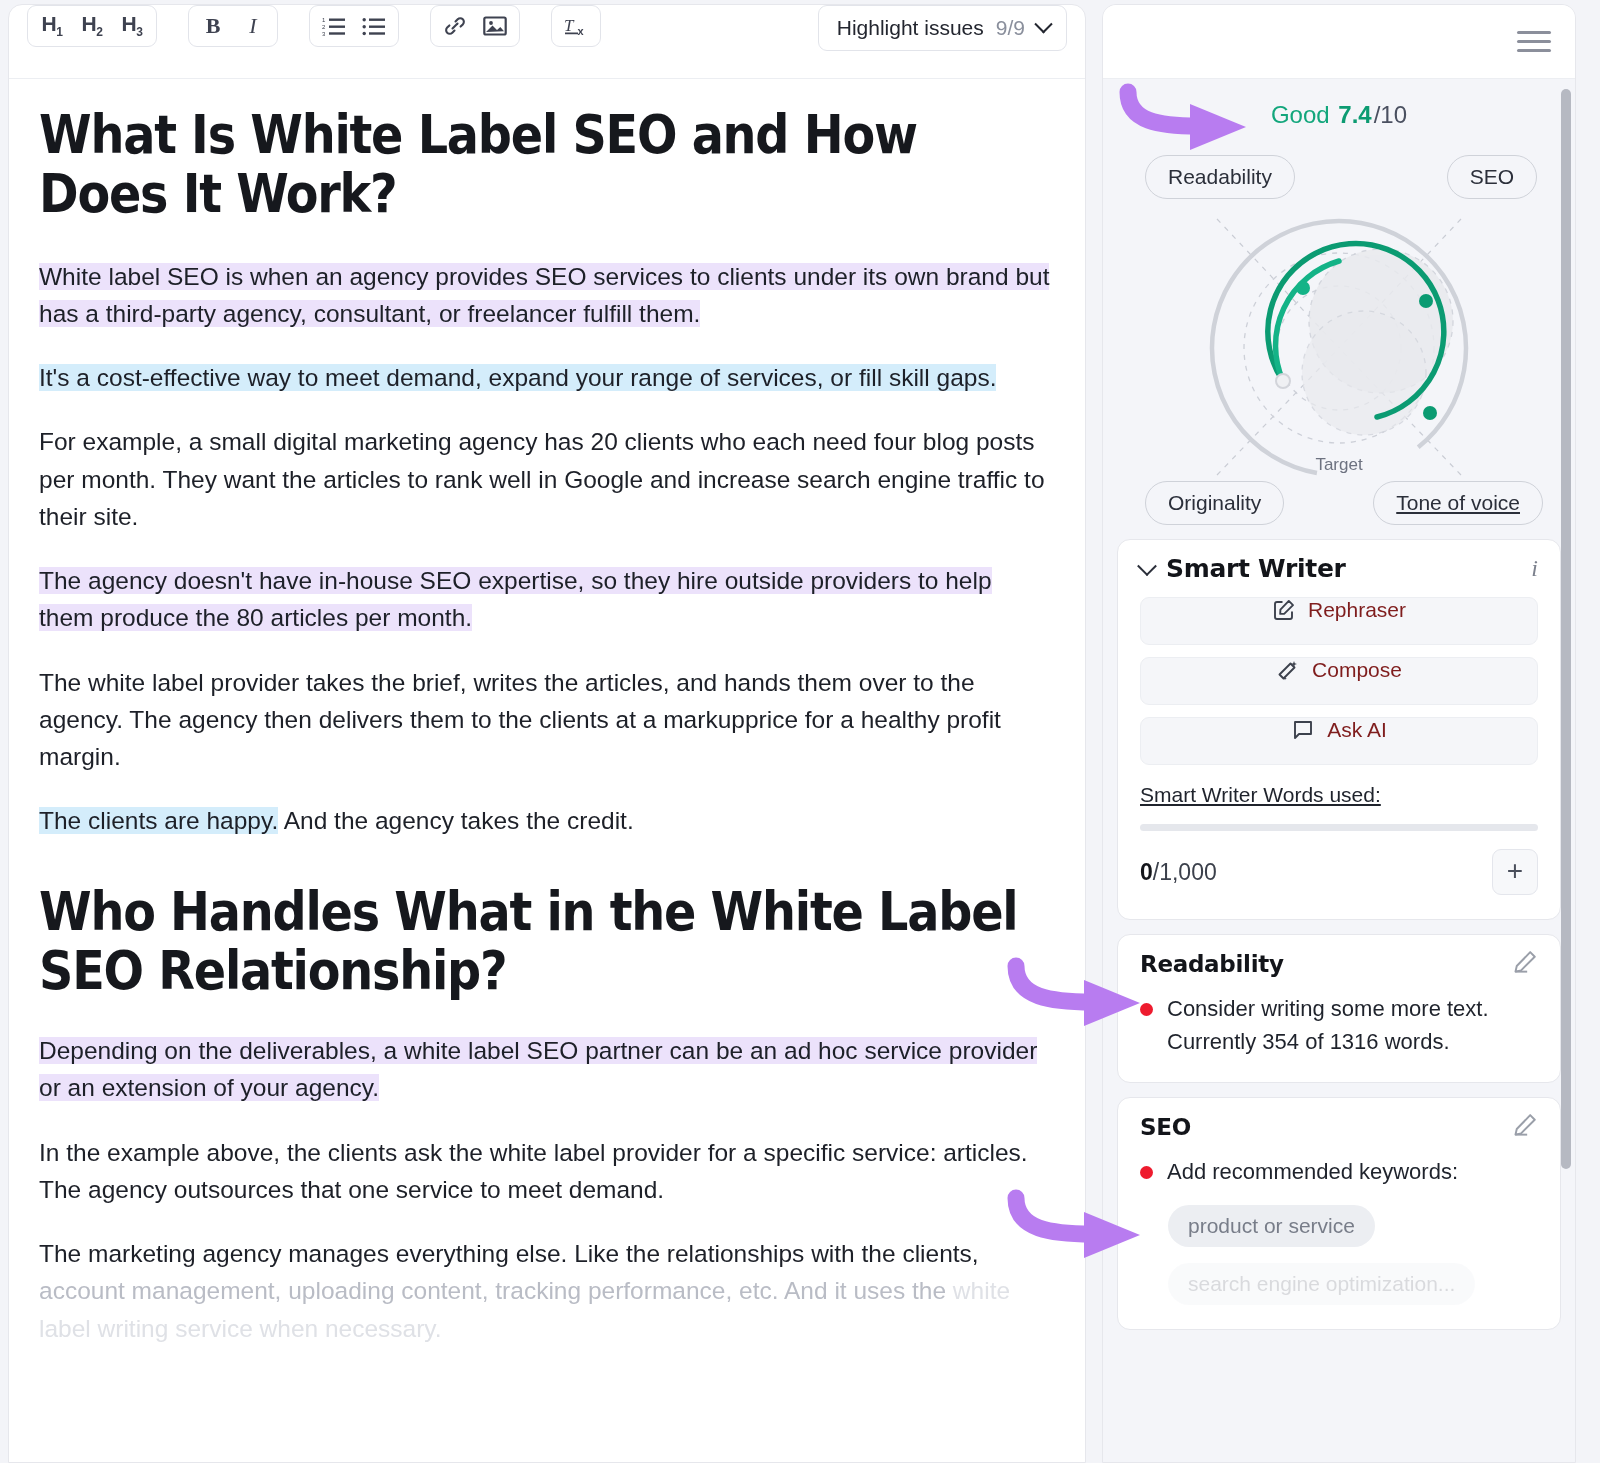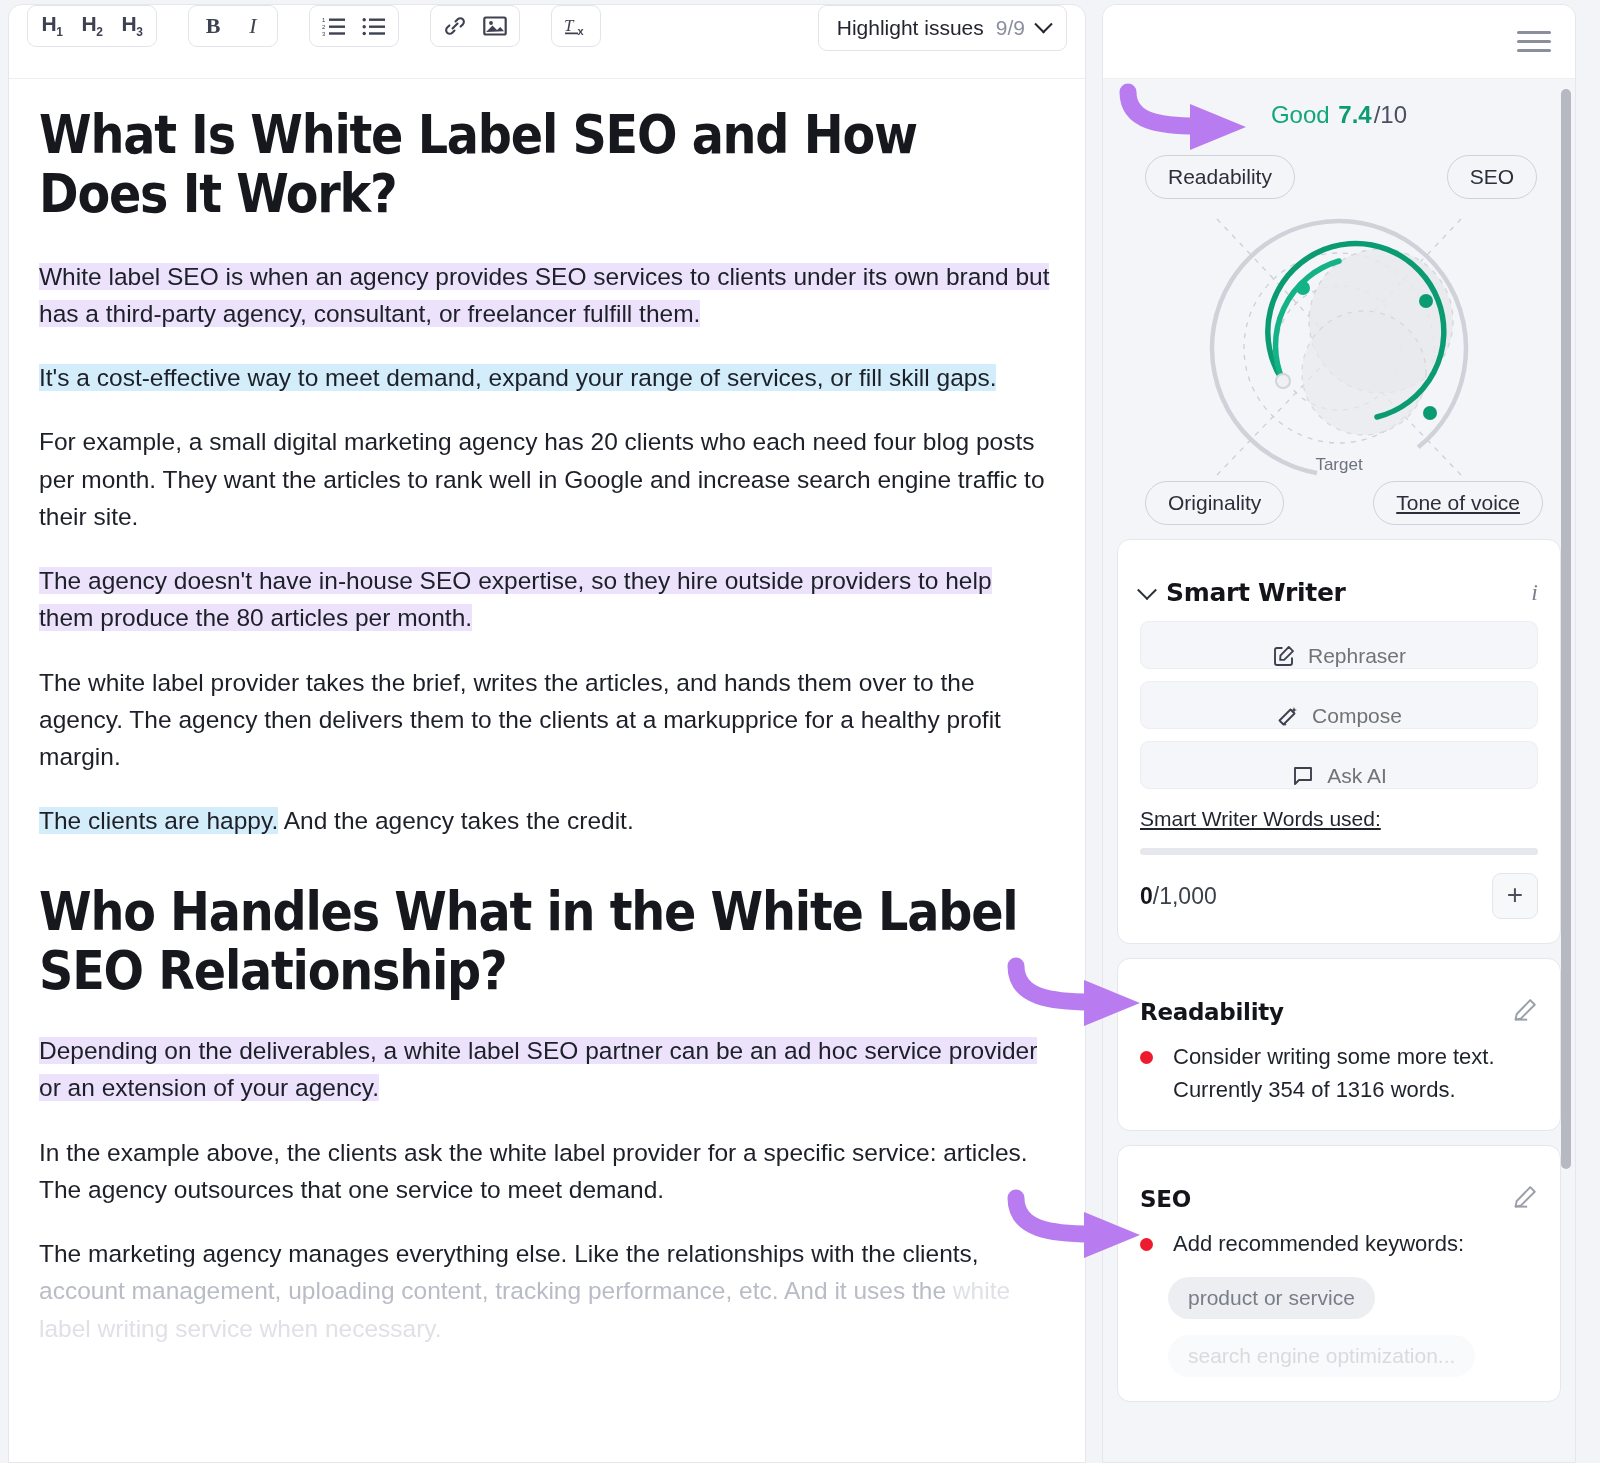--- a/index.html
+++ b/index.html
@@ -142,21 +142,21 @@
   .pill.tone       { right: 32px; bottom: 8px; text-decoration: underline; }
   .target-lbl {
     position:absolute; left: 0; right: 0; bottom: 58px;
     text-align:center; font-size: 17px; color: #6d7280;
   }
   .radar-svg { position:absolute; left: 50%; transform: translateX(-50%); top: 60px; }
 
   .card {
     background:#fff; border:1px solid #e6e7ec; border-radius: 13px;
     margin: 6px 14px 14px 14px;
-    padding: 38px 22px 24px 22px;
+    padding: 14px 22px 24px 22px;
   }
   .card-head {
     display:flex; align-items:center; gap: 12px; margin-bottom: 14px;
   }
   .card-title {
     font-size: 25px; font-weight: 700; color: #13151a;
     font-family:"DejaVu Sans", sans-serif; letter-spacing:-.3px;
   }
   .card-title.sm { font-size: 23px; }
   .caret {
@@ -164,36 +164,36 @@
     border-right: 2.8px solid #2b2f3a; border-bottom: 2.8px solid #2b2f3a;
     transform: rotate(45deg) translate(-2px,-2px);
     cursor:pointer;
   }
   .spacer { flex: 1; }
   .info-i { font-family:"Liberation Serif", serif; font-style: italic; font-size: 24px; color:#7c818d; cursor:pointer; }
   .pencil { color: #9a9fa9; cursor:pointer; }
 
   .sw-btn {
     height: 48px; border:1px solid #eceef2; border-radius: 9px;
-    background:#f5f6f9; color:#737373; font-size: 21px;
-    display:flex; align-items:flex-end; justify-content:center; gap: 12px;
+    background:#f5f6f9; color:#7f1d1d; font-size: 21px;
+    display:flex; align-items:flex-start; justify-content:center; gap: 12px;
     margin-bottom: 12px; cursor:pointer;
   }
   .sw-label { margin-top: 18px; font-size: 21px; color:#1f232c;text-decoration:underline; }
   .sw-bar { height: 7px; background:#e5e7ec; border-radius: 4px; margin: 17px 0 0 0; }
   .sw-foot { display:flex; align-items:center; margin-top: 18px; }
   .sw-count { font-size: 23px; color:#3b404b; }
   .sw-count b { color:#14161b; }
   .plus-btn {
     width: 46px; height: 46px; border:1px solid #e4e6ec; border-radius:9px;
     background:#f7f8fa; color:#4a4f5b; font-size: 28px; line-height: 42px;
     text-align:center; cursor:pointer;
   }
 
-  .issue { display:flex; gap: 20px; align-items:flex-start; margin-top: 10px; }
+  .issue { display:flex; gap: 14px; align-items:flex-start; margin-top: 10px; }
   .dot { width: 13px; height:13px; border-radius:50%; background:#ee1b2e; margin-top: 10px; flex:none; }
   .issue-text { font-size: 22px; line-height: 1.48; color:#1f232c; }
   .kw-chip {
     display:inline-block; background:#eceef2; color:#787d89;
     border-radius: 999px; padding: 9px 20px; font-size: 21px;
     margin: 16px 0 0 28px; cursor:pointer;
   }
   .kw-chip.faded { opacity: .28; }
 
   

